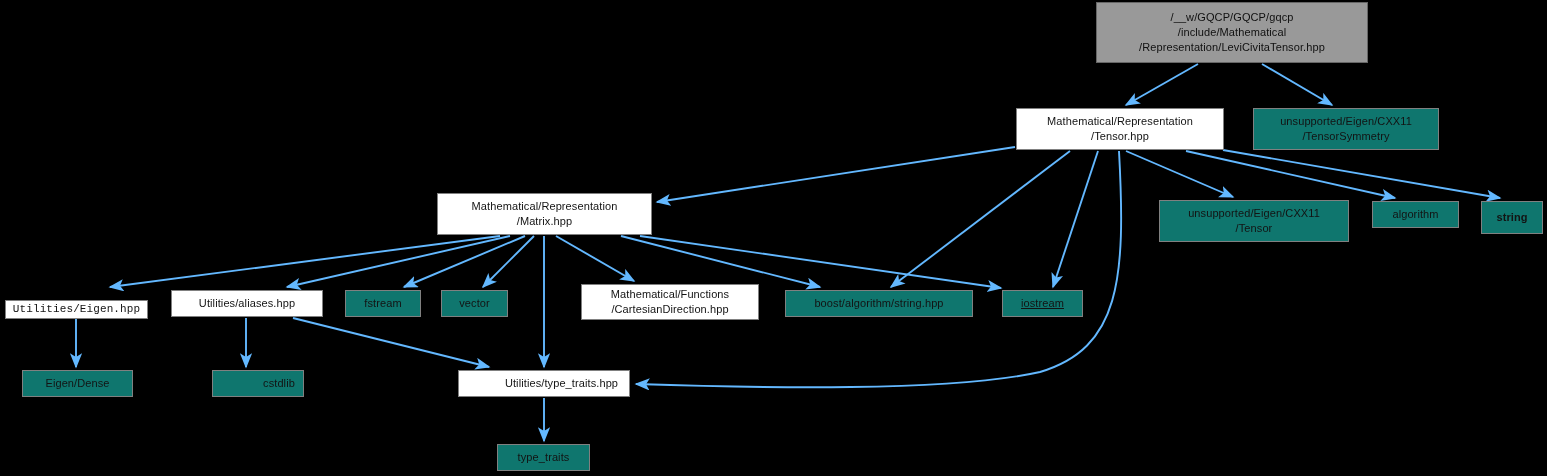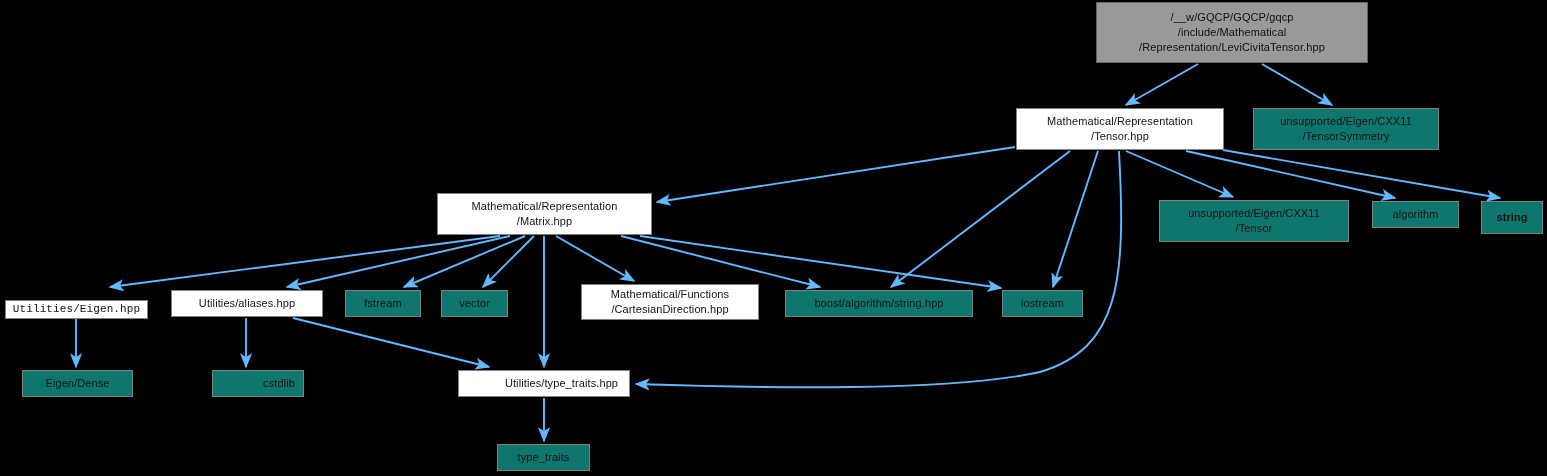--- a/index.html
+++ b/index.html
@@ -102,19 +102,19 @@
 /Tensor</span></div>
       <div class="node sys" style="left: 1372px; top: 201px; width: 87px; height: 27px;"><span>algorithm</span></div>
       <div class="node sys" style="left: 1481px; top: 201px; width: 62px; height: 33px; font-weight: bold;"><span>string</span></div>
       <div class="node local" style="left: 5px; top: 300px; width: 143px; height: 19px; font-family: Liberation Mono, monospace;"><span>Utilities/Eigen.hpp</span></div>
       <div class="node local" style="left: 171px; top: 290px; width: 152px; height: 27px;"><span>Utilities/aliases.hpp</span></div>
       <div class="node sys" style="left: 345px; top: 290px; width: 76px; height: 27px;"><span>fstream</span></div>
       <div class="node sys" style="left: 441px; top: 290px; width: 67px; height: 27px;"><span>vector</span></div>
       <div class="node local" style="left: 581px; top: 284px; width: 178px; height: 36px;"><span>Mathematical/Functions
 /CartesianDirection.hpp</span></div>
       <div class="node sys" style="left: 785px; top: 290px; width: 188px; height: 27px;"><span>boost/algorithm/string.hpp</span></div>
-      <div class="node sys" style="left: 1002px; top: 290px; width: 81px; height: 27px;"><span>iostream</span></div>
+      <div class="node sys" style="left: 1002px; top: 290px; width: 81px; height: 27px; text-decoration: underline;"><span>iostream</span></div>
       <div class="node sys" style="left: 22px; top: 370px; width: 111px; height: 27px;"><span>Eigen/Dense</span></div>
       <div class="node sys" style="left: 212px; top: 370px; width: 92px; height: 27px; padding-left: 47px;"><span>cstdlib</span></div>
       <div class="node local" style="left: 458px; top: 370px; width: 172px; height: 27px; padding-left: 40px;"><span>Utilities/type_traits.hpp</span></div>
       <div class="node sys" style="left: 497px; top: 444px; width: 93px; height: 27px;"><span>type_traits</span></div>
     </div>
 </div>
 
 </body></html>

